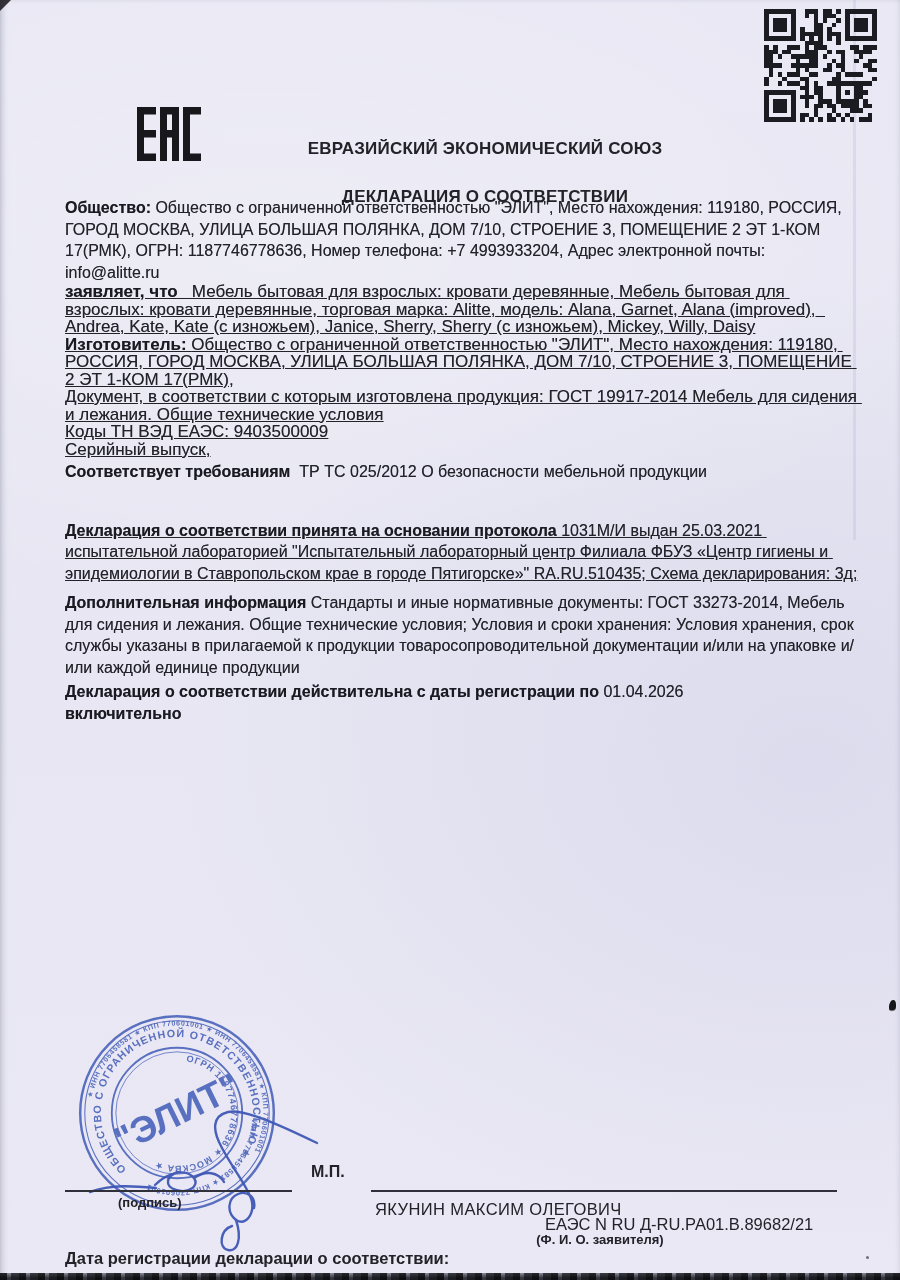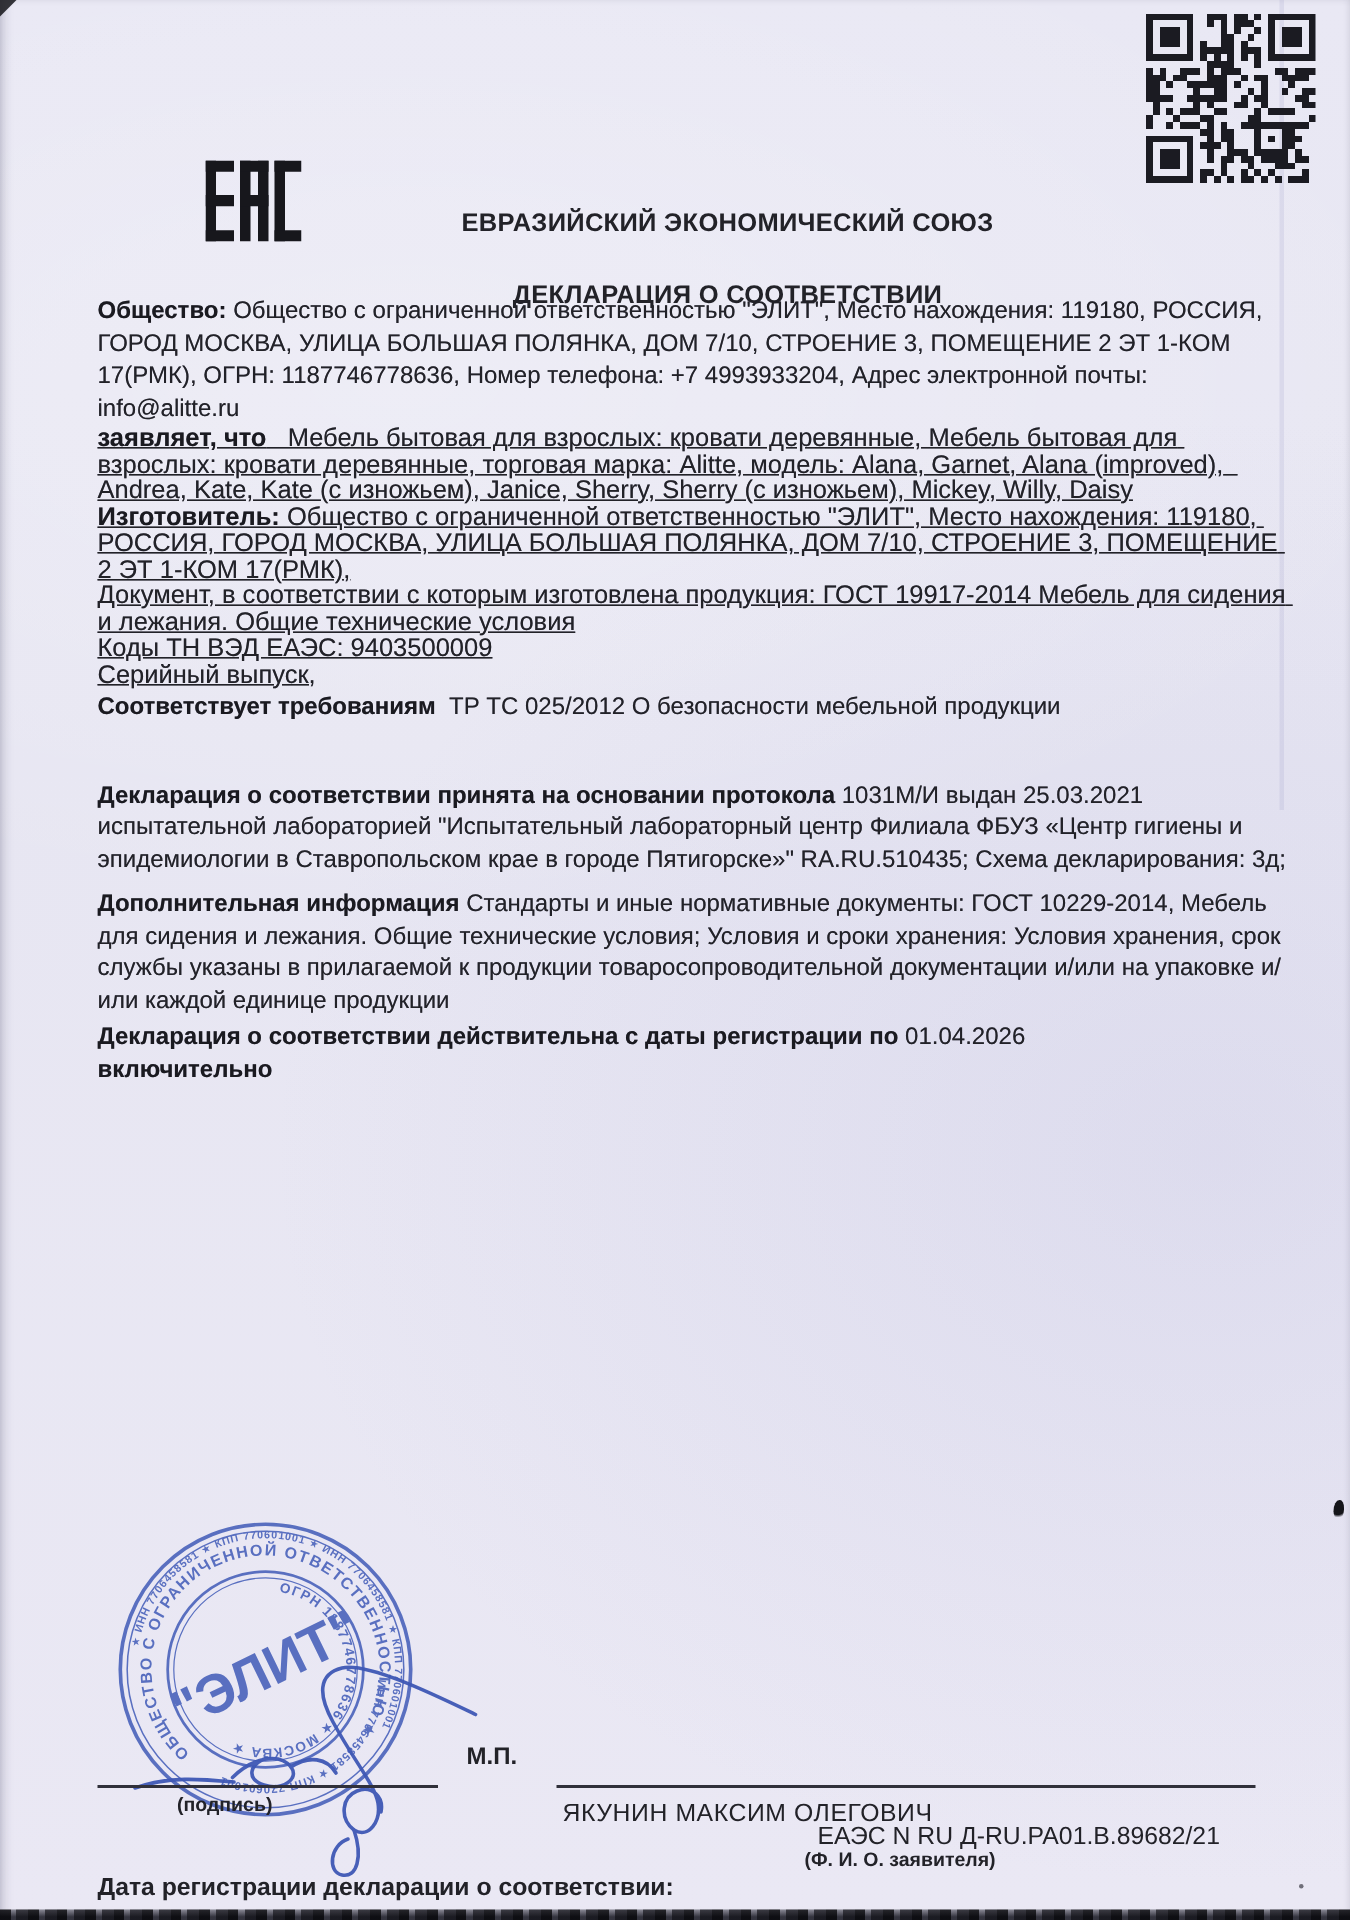--- a/index.html
+++ b/index.html
@@ -33,21 +33,21 @@
   .hdr{position:absolute;left:70px;top:139px;width:830px;text-align:center;font-weight:bold;}
   .hdr .l1{font-size:17px;letter-spacing:.2px;}
   .hdr .l2{font-size:17px;margin-top:28px;letter-spacing:.2px;}
   
   .doc-body{position:absolute;left:65px;top:197px;width:795px;}
   p.para{margin:0;white-space:pre-wrap;text-shadow:0 0 .4px rgba(35,35,55,.55);}
   .md{font-size:16px;line-height:21.5px;}
   .sm{font-size:17px;line-height:17.5px;text-decoration:underline;}
   .mt3{margin-top:3px!important;}
   .mt8{margin-top:8px!important;}
-  .mt37{margin-top:37px!important;}
+  .mt37{margin-top:37px!important;text-decoration:underline;}
   .b{font-weight:bold;color:#1a1a20;}
   
   .abs{position:absolute;}
   .mp{left:311px;top:1163px;font-weight:bold;font-size:16px;}
   .sig-line{left:65px;top:1190px;width:227px;height:2px;background:#30303a;}
   .name-line{left:371px;top:1190px;width:466px;height:2px;background:#30303a;}
   .sig-cap{left:118px;top:1195px;width:124px;text-align:left;font-weight:bold;font-size:13px;}
   .name{left:375px;top:1200px;font-size:16.5px;letter-spacing:.4px;}
   .name-cap{left:498px;top:1195px;width:204px;text-align:center;font-weight:bold;font-size:13px;margin-top:37px;}
   .reg-label{left:65px;top:1279px;font-weight:bold;font-size:22px;text-decoration:underline;}
@@ -410,21 +410,21 @@
 
   <div class="doc-body">
       <p class="para md"><span class="b">Общество: </span><span>Общество с ограниченной ответственностью "ЭЛИТ", Место нахождения: 119180, РОССИЯ, ГОРОД МОСКВА, УЛИЦА БОЛЬШАЯ ПОЛЯНКА, ДОМ 7/10, СТРОЕНИЕ 3, ПОМЕЩЕНИЕ 2 ЭТ 1-КОМ 17(РМК), ОГРН: 1187746778636, Номер телефона: +7 4993933204, Адрес электронной почты: info@alitte.ru</span></p>
       <p class="para sm"><span class="b">заявляет, что</span><span>   Мебель бытовая для взрослых: кровати деревянные, Мебель бытовая для взрослых: кровати деревянные, торговая марка: Alitte, модель: Alana, Garnet, Alana (improved),  Andrea, Kate, Kate (с изножьем), Janice, Sherry, Sherry (с изножьем), Mickey, Willy, Daisy</span></p>
       <p class="para sm"><span class="b">Изготовитель: </span><span>Общество с ограниченной ответственностью "ЭЛИТ", Место нахождения: 119180, РОССИЯ, ГОРОД МОСКВА, УЛИЦА БОЛЬШАЯ ПОЛЯНКА, ДОМ 7/10, СТРОЕНИЕ 3, ПОМЕЩЕНИЕ 2 ЭТ 1-КОМ 17(РМК),</span></p>
       <p class="para sm"><span>Документ, в соответствии с которым изготовлена продукция: ГОСТ 19917-2014 Мебель для сидения и лежания. Общие технические условия</span></p>
       <p class="para sm"><span>Коды ТН ВЭД ЕАЭС: 9403500009</span></p>
       <p class="para sm"><span>Серийный выпуск,</span></p>
       <p class="para md mt3"><span class="b">Соответствует требованиям</span><span>  ТР ТС 025/2012 О безопасности мебельной продукции</span></p>
       <p class="para md mt37"><span class="b">Декларация о соответствии принята на основании протокола</span><span> 1031М/И выдан 25.03.2021 испытательной лабораторией "Испытательный лабораторный центр Филиала ФБУЗ «Центр гигиены и эпидемиологии в Ставропольском крае в городе Пятигорске»" RA.RU.510435; Схема декларирования: 3д;</span></p>
-      <p class="para md mt8"><span class="b">Дополнительная информация</span><span> Стандарты и иные нормативные документы: ГОСТ 10229-2014, Мебель для сидения и лежания. Общие технические условия; Условия и сроки хранения: Условия хранения, срок службы указаны в прилагаемой к продукции товаросопроводительной документации и/или на упаковке и/или каждой единице продукции</span></p>
+      <p class="para md mt8"><span class="b">Дополнительная информация</span><span> Стандарты и иные нормативные документы: ГОСТ 33273-2014, Мебель для сидения и лежания. Общие технические условия; Условия и сроки хранения: Условия хранения, срок службы указаны в прилагаемой к продукции товаросопроводительной документации и/или на упаковке и/или каждой единице продукции</span></p>
       <p class="para md mt3"><span class="b">Декларация о соответствии действительна с даты регистрации по</span><span> 01.04.2026</span><br><span class="b">включительно</span></p>
     </div>
 
   <svg class="stamp" width="214" height="214" viewBox="0 0 210 210">
     <defs>
       <path id="p-tiny" d="M 21.8,90.3 A 84.5,84.5 0 1 1 188.2,119.7 A 84.5,84.5 0 1 1 21.8,90.3"></path>
       <path id="p-main" d="M 55.5,160.0 A 74,74 0 1 1 154.5,50.0 A 74,74 0 1 1 55.5,160.0"></path>
       <path id="p-mainb" d="M 178.7,111.4 A 74,74 0 1 1 31.3,98.6 A 74,74 0 1 1 178.7,111.4"></path>
       <path id="p-inner" d="M 113.9,54.3 A 51.5,51.5 0 1 1 96.1,155.7 A 51.5,51.5 0 1 1 113.9,54.3"></path>
     </defs>

